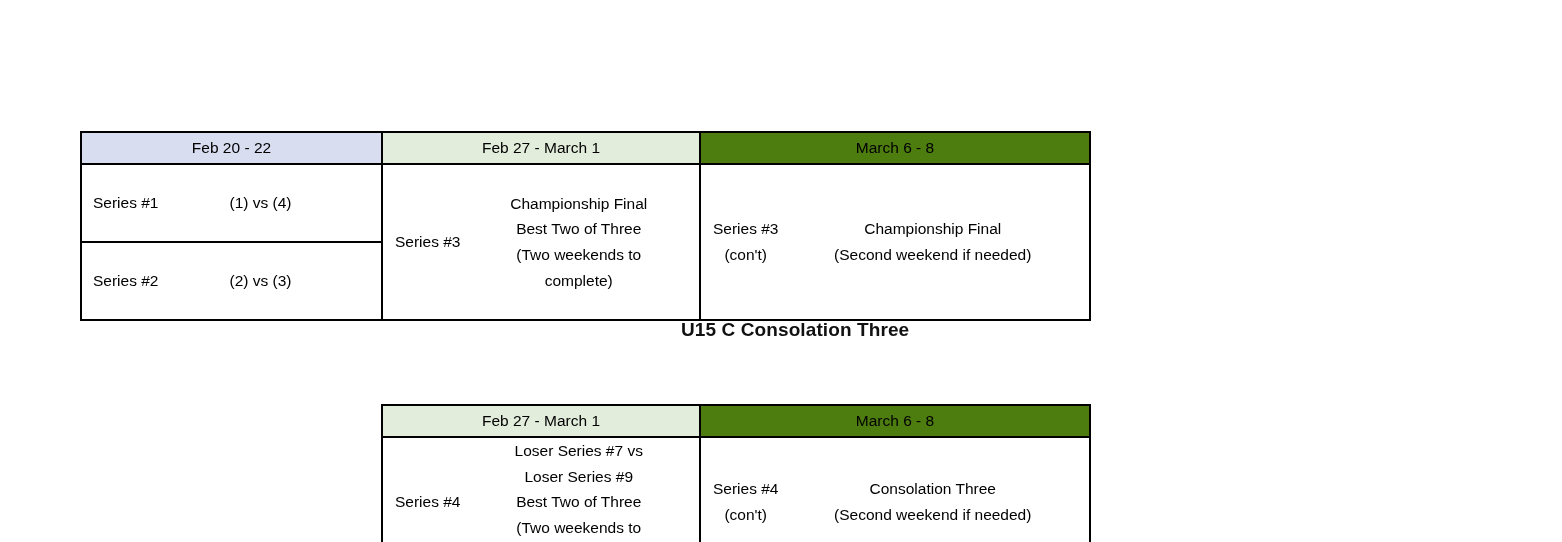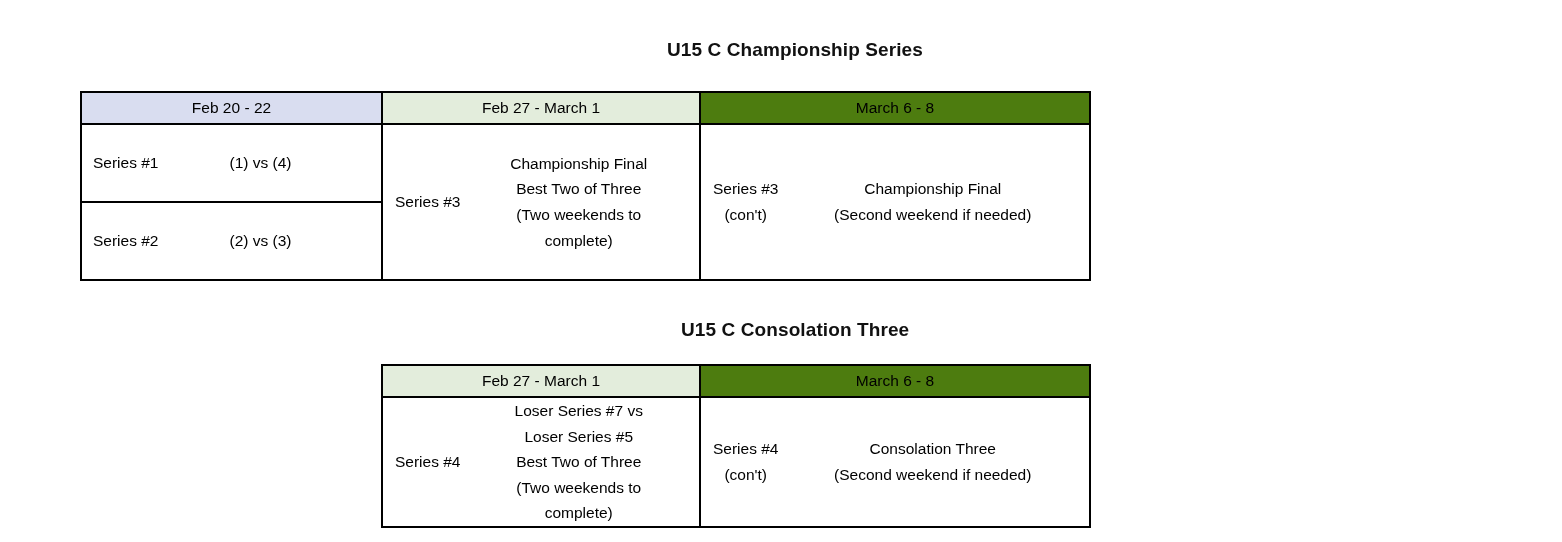--- a/index.html
+++ b/index.html
@@ -28,20 +28,21 @@
   }
   #title-championship { left: 667px; top: 39px; }
   #title-consolation  { left: 681px; top: 319px; }
 
   
   .bracket {
     position: absolute;
     border-collapse: collapse;
     table-layout: fixed;
     border: 2px solid #000000;
+    margin-top: 40px;
   }
   .bracket td, .bracket th {
     border: 2px solid #000000;
     padding: 0;
     font-weight: normal;
     font-size: 15.5px;
     color: #000000;
     vertical-align: middle;
   }
   .hdr {
@@ -107,21 +108,20 @@
   #t2-col1 { width: 318px; }
   #t2-col2 { width: 390px; }
   .t2-row-h { height: 30px; }
   .t2-row-a { height: 125px; }
 </style>
 </head>
 <body>
 
 <div class="page">
 
-  <div class="section-title" id="title-championship">U15 C Championship Series</div>
 
   <table class="bracket" id="table-championship">
     <colgroup>
       <col id="t1-col1">
         <col id="t1-col2">
         <col id="t1-col3">
     </colgroup>
     <tbody>
       <tr class="t1-row-h">
         <th class="hdr hdr-lav">Feb 20 - 22</th>
@@ -183,21 +183,21 @@
       <tr class="t2-row-h">
         <th class="hdr hdr-green">Feb 27 - March 1</th>
         <th class="hdr hdr-cream">March 6 - 8</th>
       </tr>
       <tr class="t2-row-a">
         <td>
           <div class="split">
             <div class="left-lbl">Series #4</div>
             <div class="right-block">
               <div>Loser Series #7 vs</div>
-              <div>Loser Series #5</div>
+              <div>Loser Series #9</div>
               <div>Best Two of Three</div>
               <div>(Two weekends to</div>
               <div>complete)</div>
             </div>
           </div>
         </td>
         <td>
           <div class="split">
             <div class="left-lbl">
               <div>Series #4</div>

